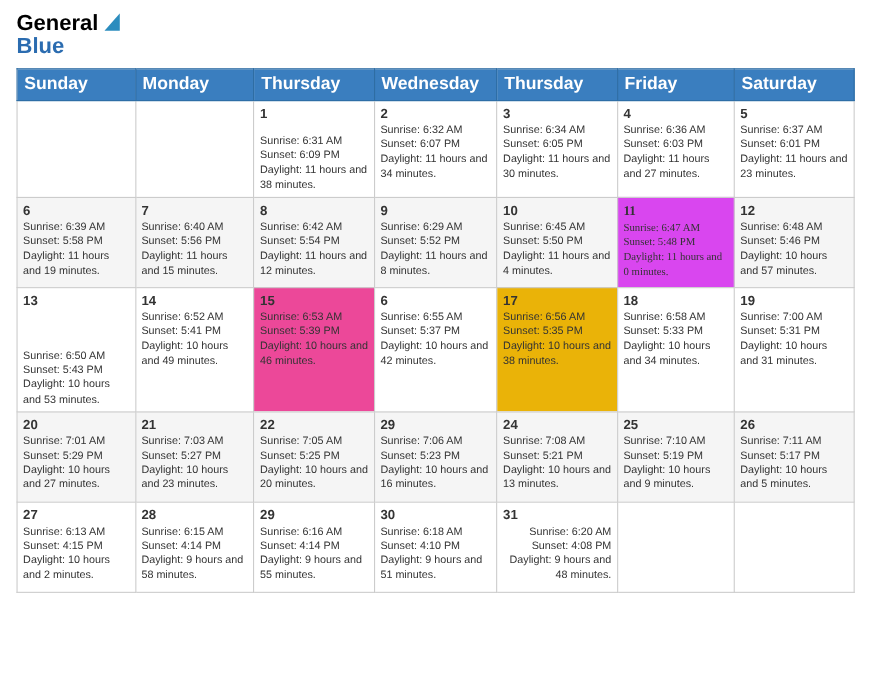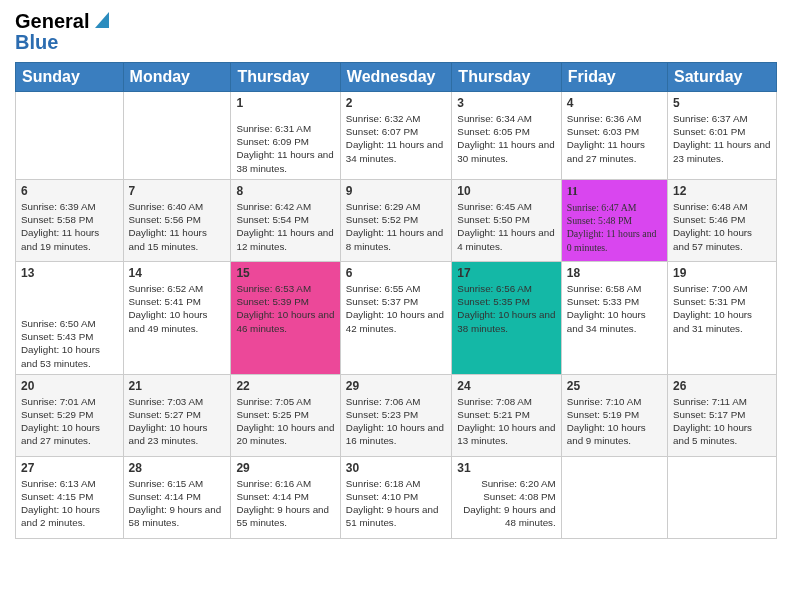--- a/index.html
+++ b/index.html
@@ -213,21 +213,21 @@
             <div class="day-info" style="white-space: pre-line;">Sunrise: 6:53 AM
 Sunset: 5:39 PM
 Daylight: 10 hours and 46 minutes.</div>
           </td>
           <td style="background: rgb(255, 255, 255);">
             <span class="day-number">6</span>
             <div class="day-info" style="white-space: pre-line;">Sunrise: 6:55 AM
 Sunset: 5:37 PM
 Daylight: 10 hours and 42 minutes.</div>
           </td>
-          <td style="background: #14b8a6;">
+          <td style="background: #eab308;">
             <span class="day-number">17</span>
             <div class="day-info" style="white-space: pre-line;">Sunrise: 6:56 AM
 Sunset: 5:35 PM
 Daylight: 10 hours and 38 minutes.</div>
           </td>
           <td style="background: rgb(255, 255, 255);">
             <span class="day-number">18</span>
             <div class="day-info" style="white-space: pre-line;">Sunrise: 6:58 AM
 Sunset: 5:33 PM
 Daylight: 10 hours and 34 minutes.</div>

